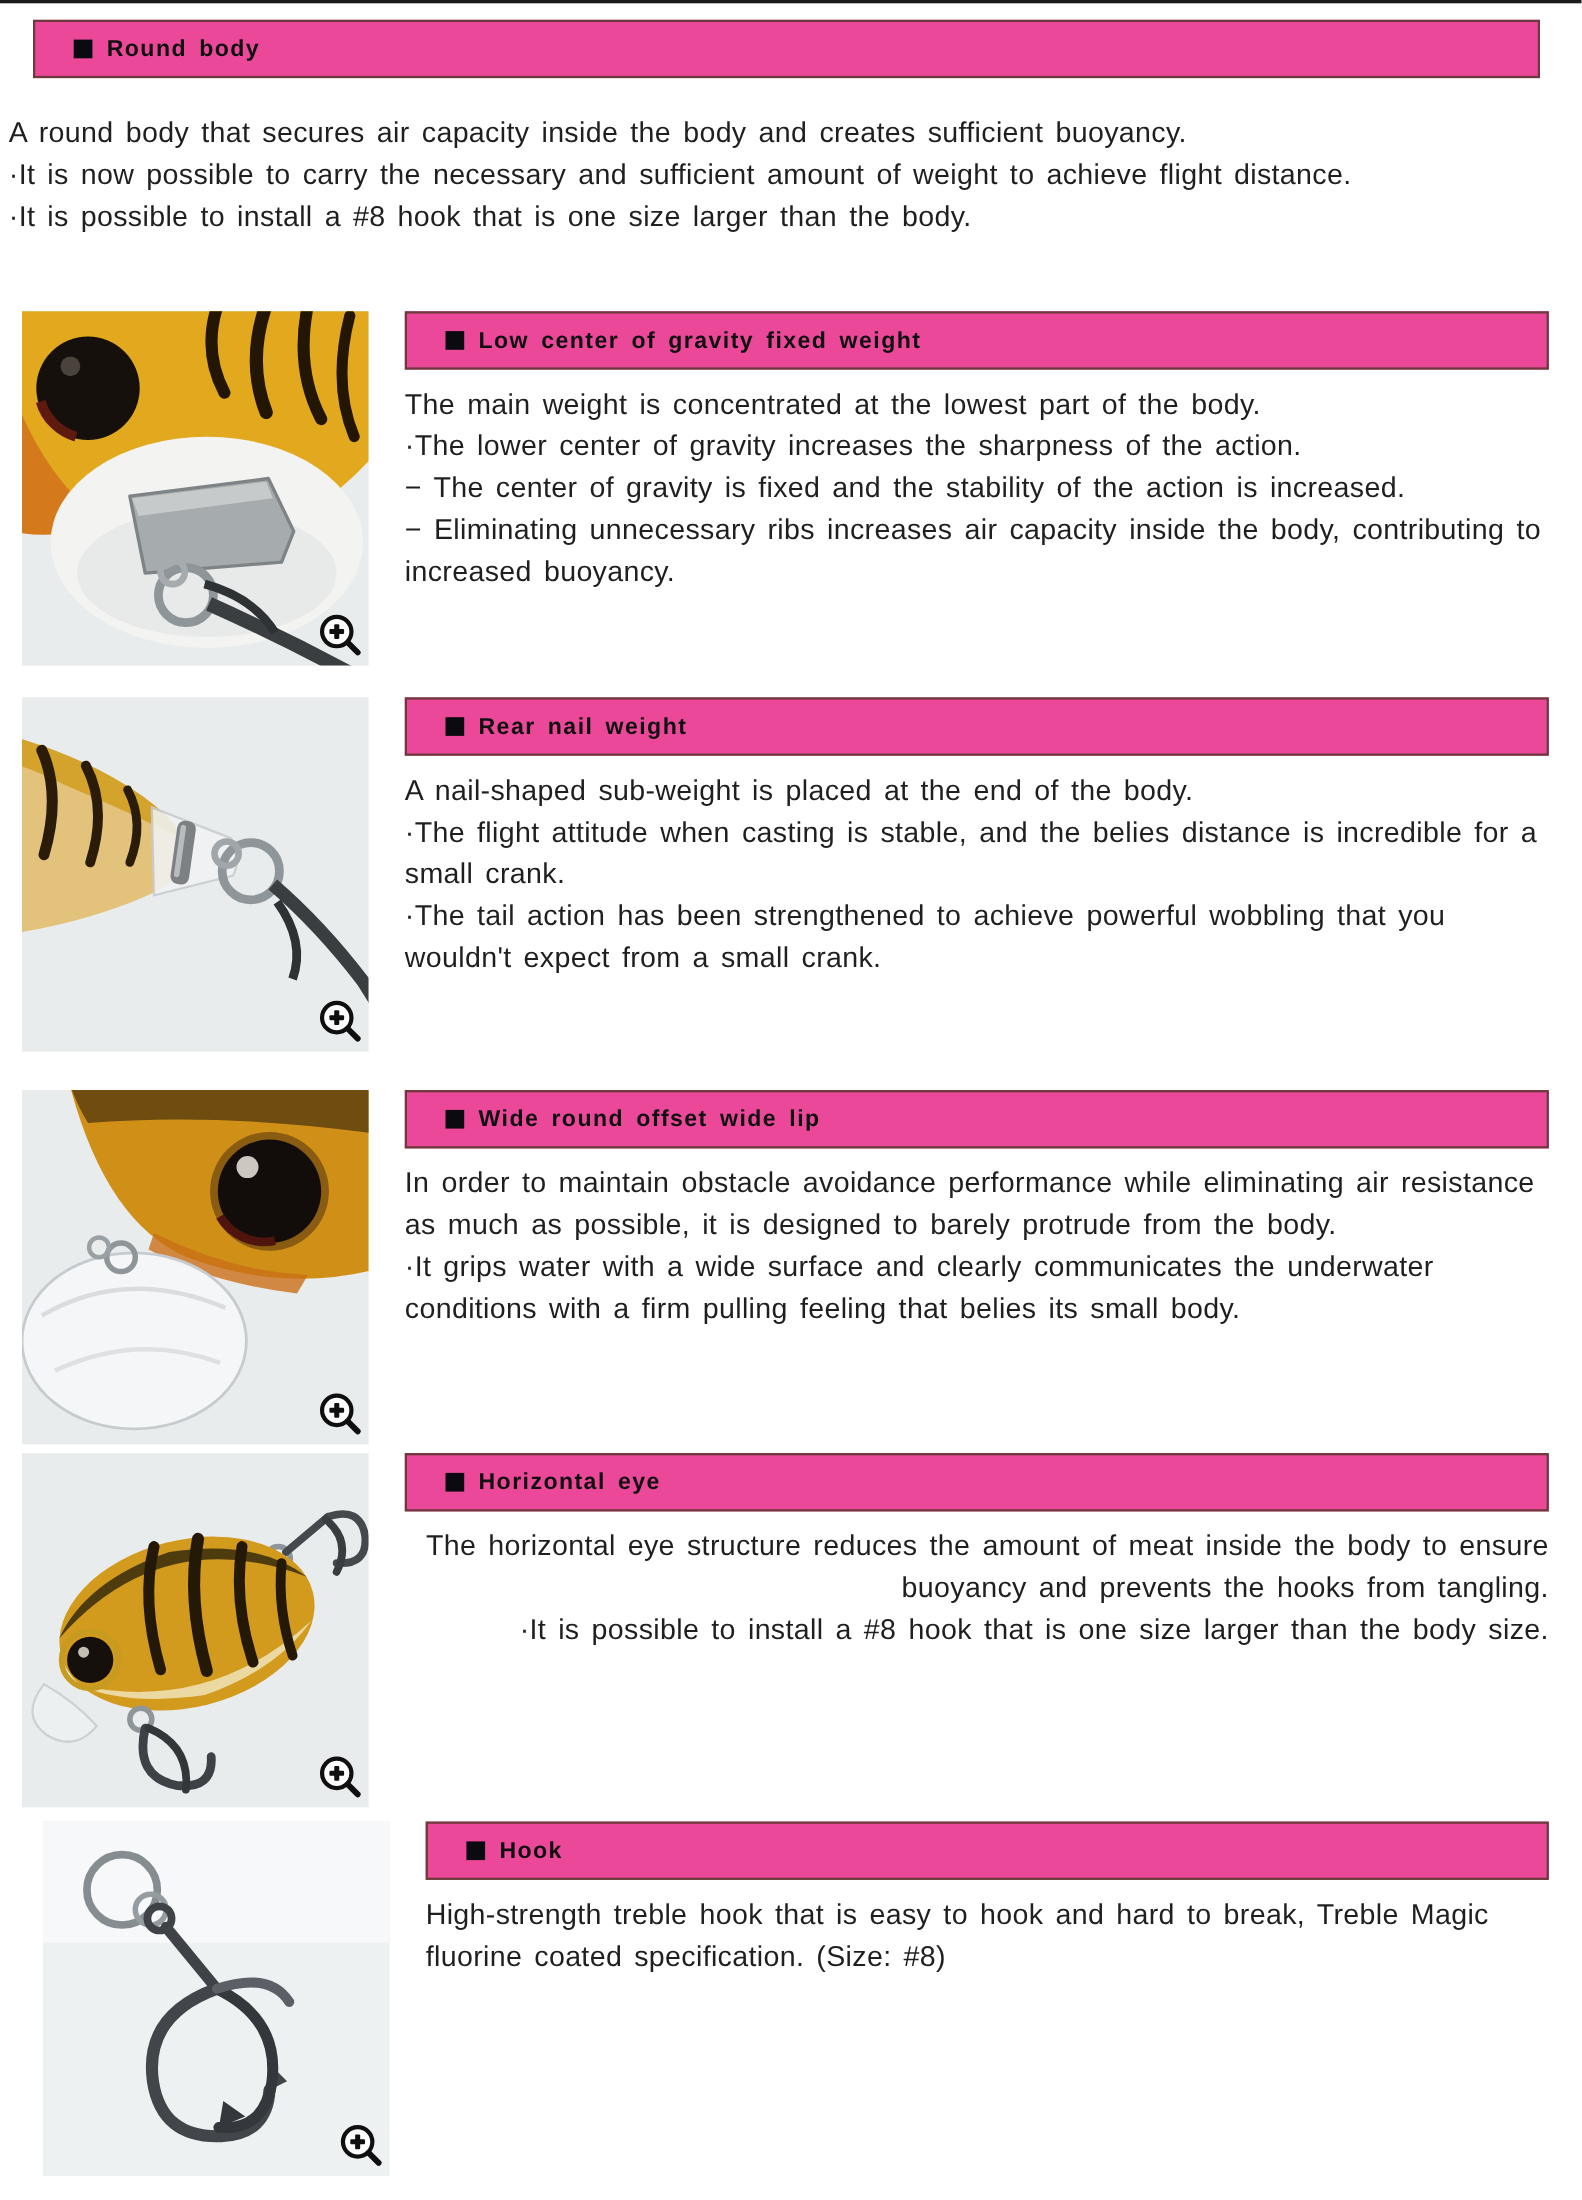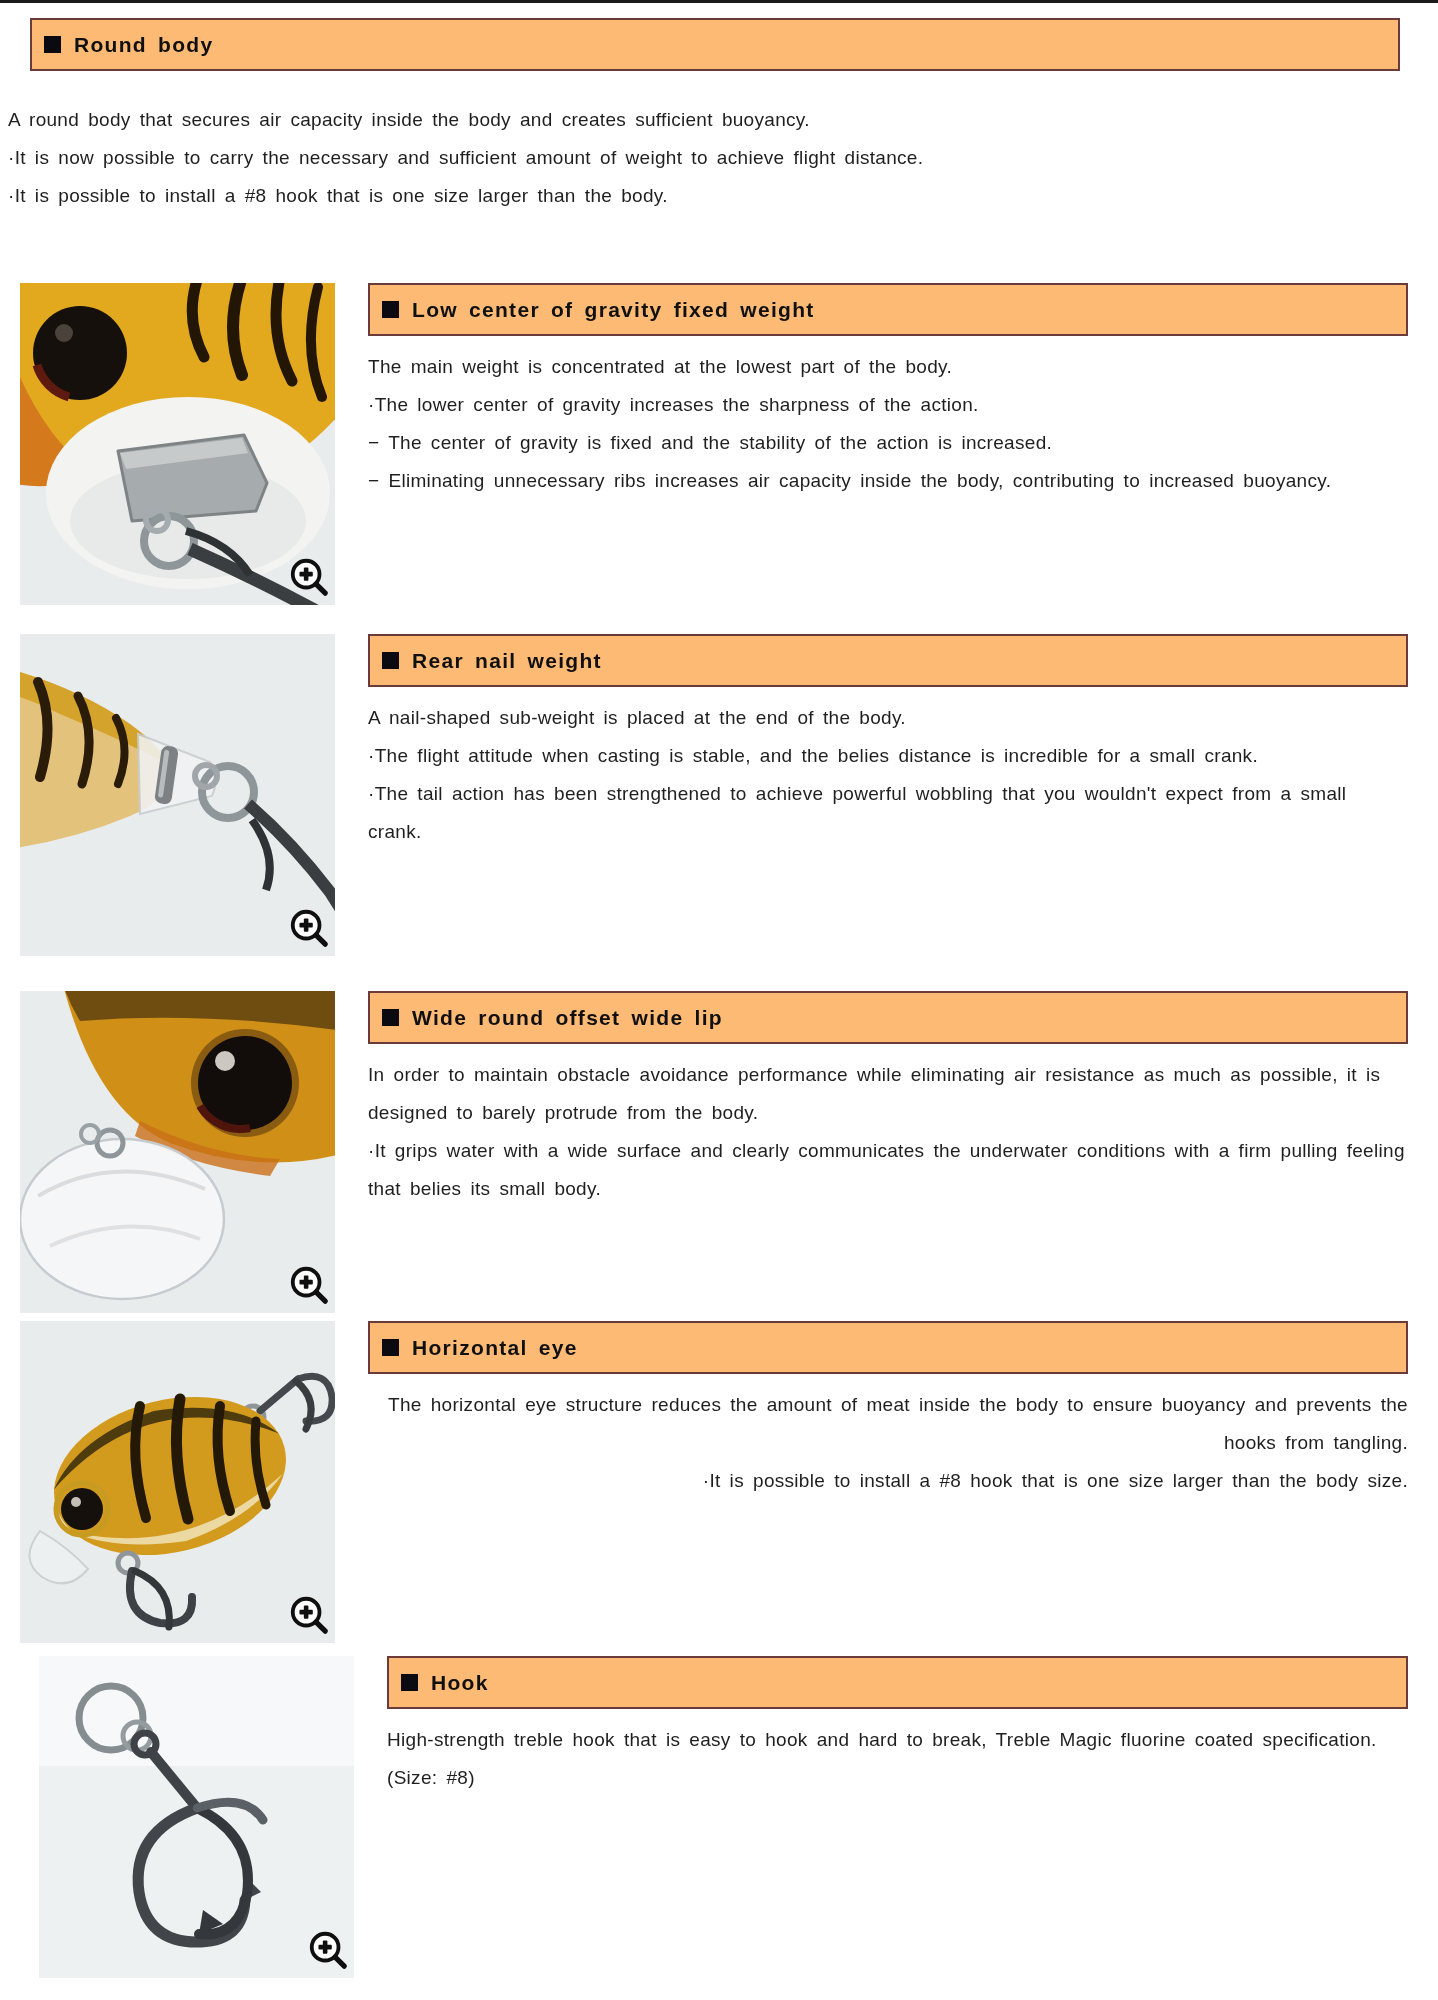--- a/index.html
+++ b/index.html
@@ -1,29 +1,29 @@
 <!DOCTYPE html>
 <html><head>
 <meta charset="utf-8">
 <style>
   html,body{margin:0;padding:0;background:#ffffff;}
   body{font-family:"Liberation Sans","DejaVu Sans",sans-serif;color:#1f1f1f;}
   .page{position:relative;width:1438px;height:2000px;background:#ffffff;overflow:hidden;}
   .top-rule{width:100%;height:3px;background:#1a1a1a;}
 
   
-  .hbox{border:2px solid #6b3a3a;background:#fdba74;height:49px;display:flex;align-items:center;
-        padding-left:12px;}
+  .hbox{border:2px solid #6b3a3a;background:#ec4899;height:49px;display:flex;align-items:center;
+        padding-left:35px;}
   .hbox .sq{width:17px;height:17px;background:#0a0a10;margin-right:13px;flex:none;}
   .hbox .ttl{font-weight:bold;font-size:21px;letter-spacing:1.3px;word-spacing:4px;color:#101010;
              white-space:nowrap;}
   .hbox.first{margin:15px 38px 0 30px;}
 
   
-  .bline{font-size:19px;line-height:38px;letter-spacing:0.3px;word-spacing:3.5px;color:#1f1f1f;}
+  .bline{font-size:26px;line-height:38px;letter-spacing:0.3px;word-spacing:3.5px;color:#1f1f1f;}
   .intro{margin:30px 30px 0 8px;}
 
   
   .feature-row{display:flex;margin-left:20px;margin-right:30px;height:322px;}
   .row-1{margin-top:68px;justify-content:center;}
   .row-2{margin-top:29px;}
   .row-3{margin-top:35px;}
   .row-4{margin-top:8px;text-align:right;}
   .row-5{margin-top:13px;margin-left:39px;}
   .photo{width:315px;height:322px;background:#e8ebed;position:relative;flex:none;cursor:pointer;}

